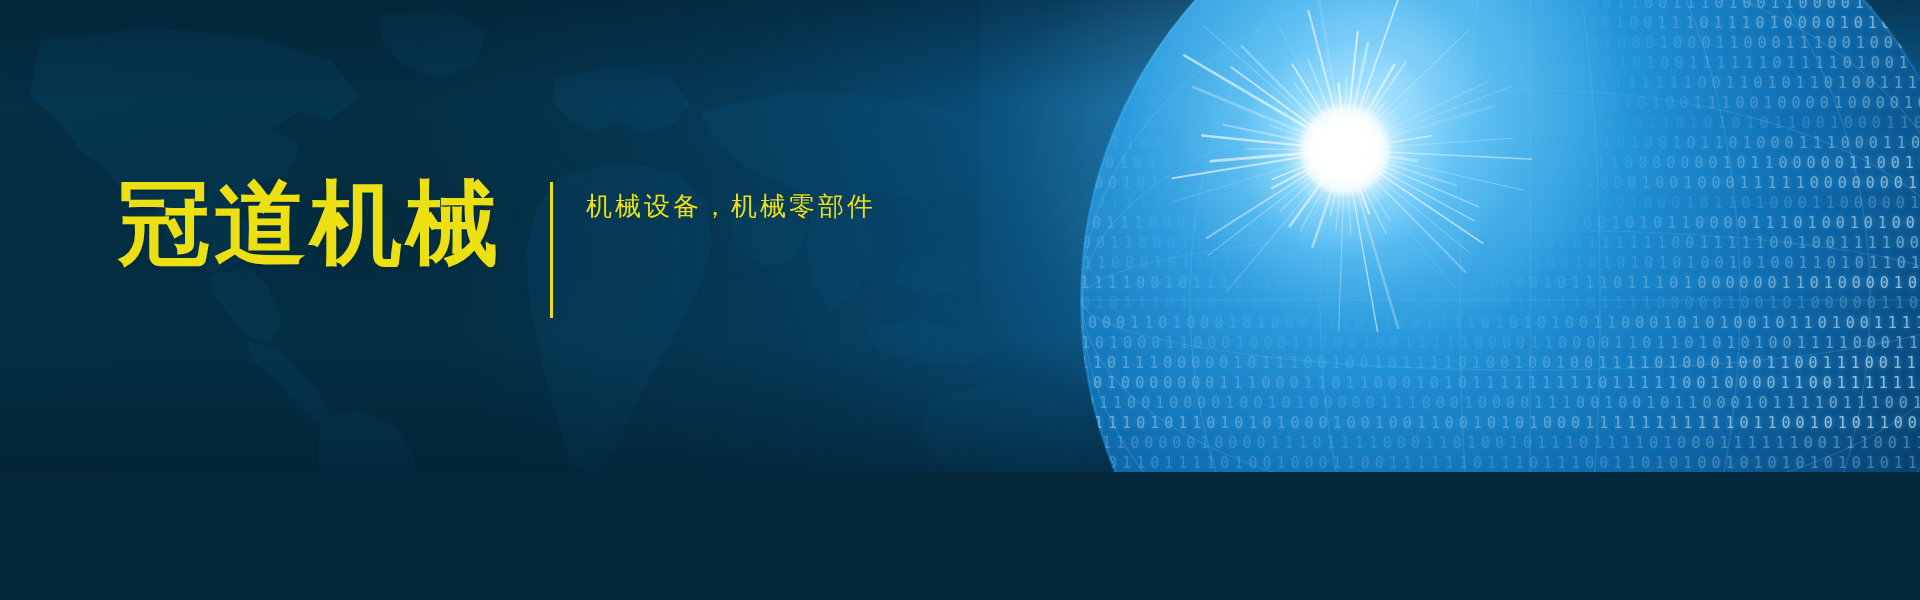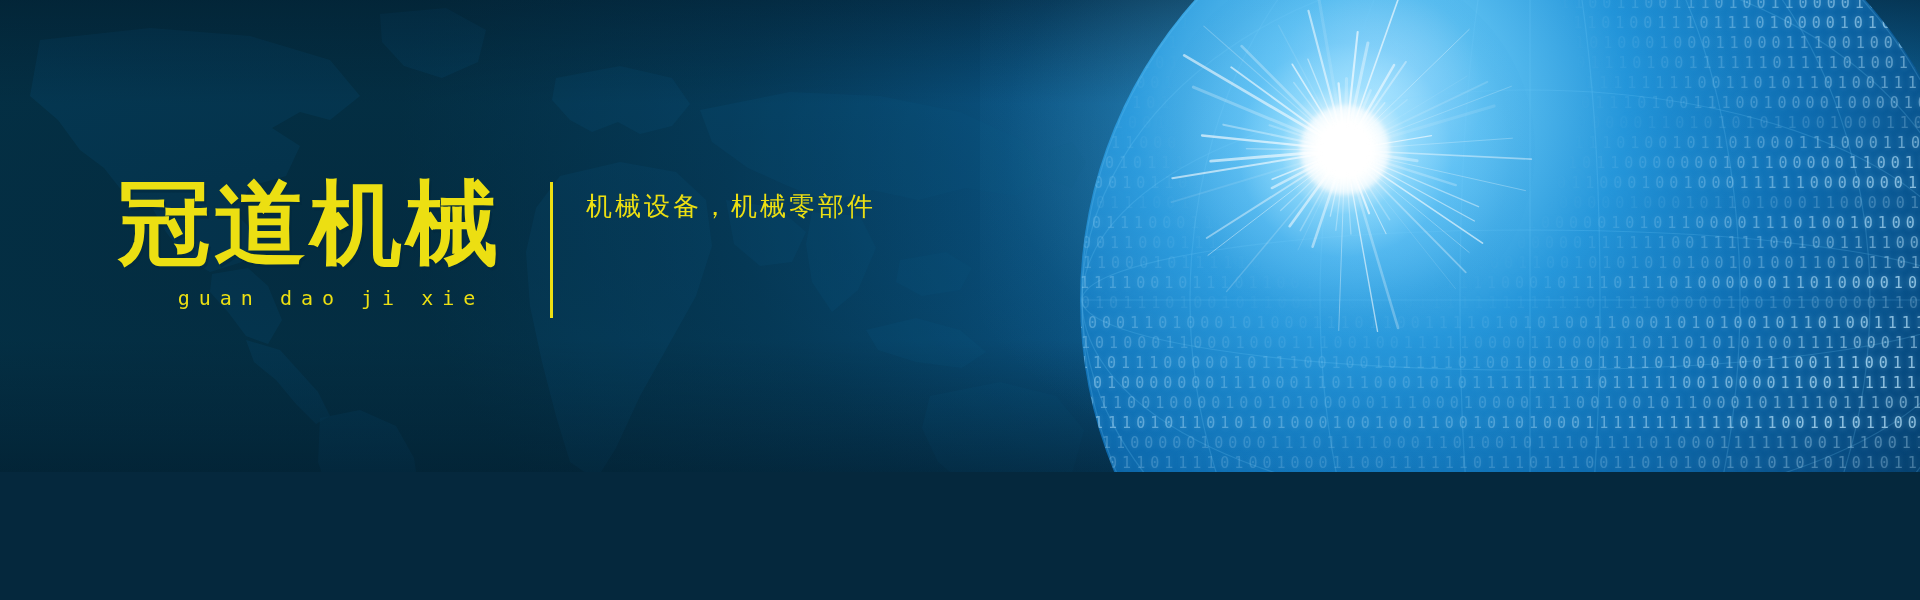--- a/index.html
+++ b/index.html
@@ -308,23 +308,20 @@
           <line x1="203.9652871813102" y1="189.01473153732968" x2="357.42097775115485" y2="178.1882407983418" stroke-width="0.80" stroke-opacity="0.31"></line>
         </g>
     </svg>
     <div class="burst-core"></div>
   </div>
 
   <div class="content">
 
     <div class="logo-block">
       <div class="logo-zh">冠道机械</div>
-      <div class="logo-py">
-        <span>guan</span><span>dao</span><span>ji</span><span>xie</span>
-      </div>
     </div>
 
     <div class="divider"></div>
 
     <div class="taglines">
       <div class="tagline line1">机械设备，机械零部件</div>
     </div>
 
   </div>
 </div>

